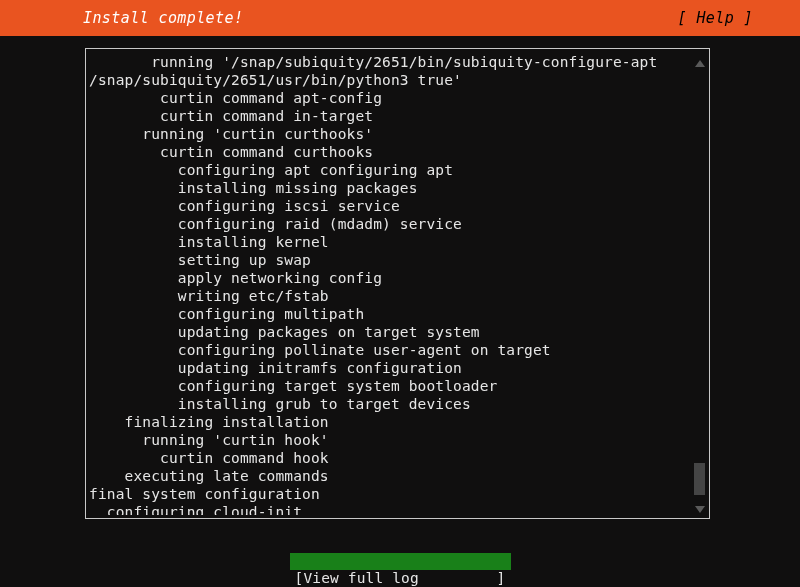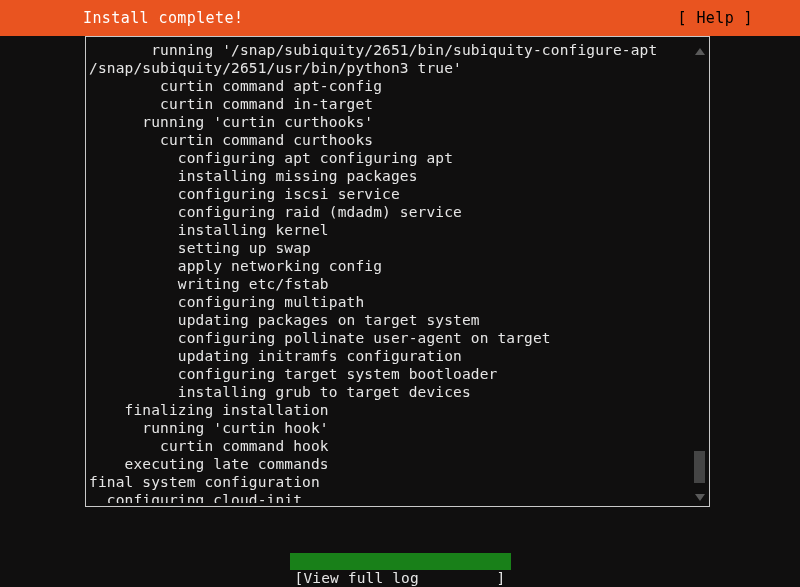--- a/index.html
+++ b/index.html
@@ -19,20 +19,21 @@
   
   #header {
     position: absolute;
     left: 0;
     top: 0;
     width: 800px;
     height: 36px;
     background: #e95420;
     display: flex;
     align-items: center;
+    font-style: italic;
   }
   #header-title {
     position: absolute;
     left: 83px;
     top: 9px;
     font-size: 15px;
     line-height: 18px;
     color: #ffffff;
     letter-spacing: 0.4px;
     white-space: pre;
@@ -56,21 +57,21 @@
     top: 36px;
     width: 800px;
     height: 551px;
     background: #100f0f;
   }
 
   
   #logbox {
     position: absolute;
     left: 85px;
-    top: 0;
+    top: 12px;
     width: 625px;
     height: 471px;
     border: 1px solid #c9c9c9;
     box-sizing: border-box;
     background: #100f0f;
     overflow: hidden;
     text-decoration: underline;
   }
   #log-lines {
     position: absolute;

